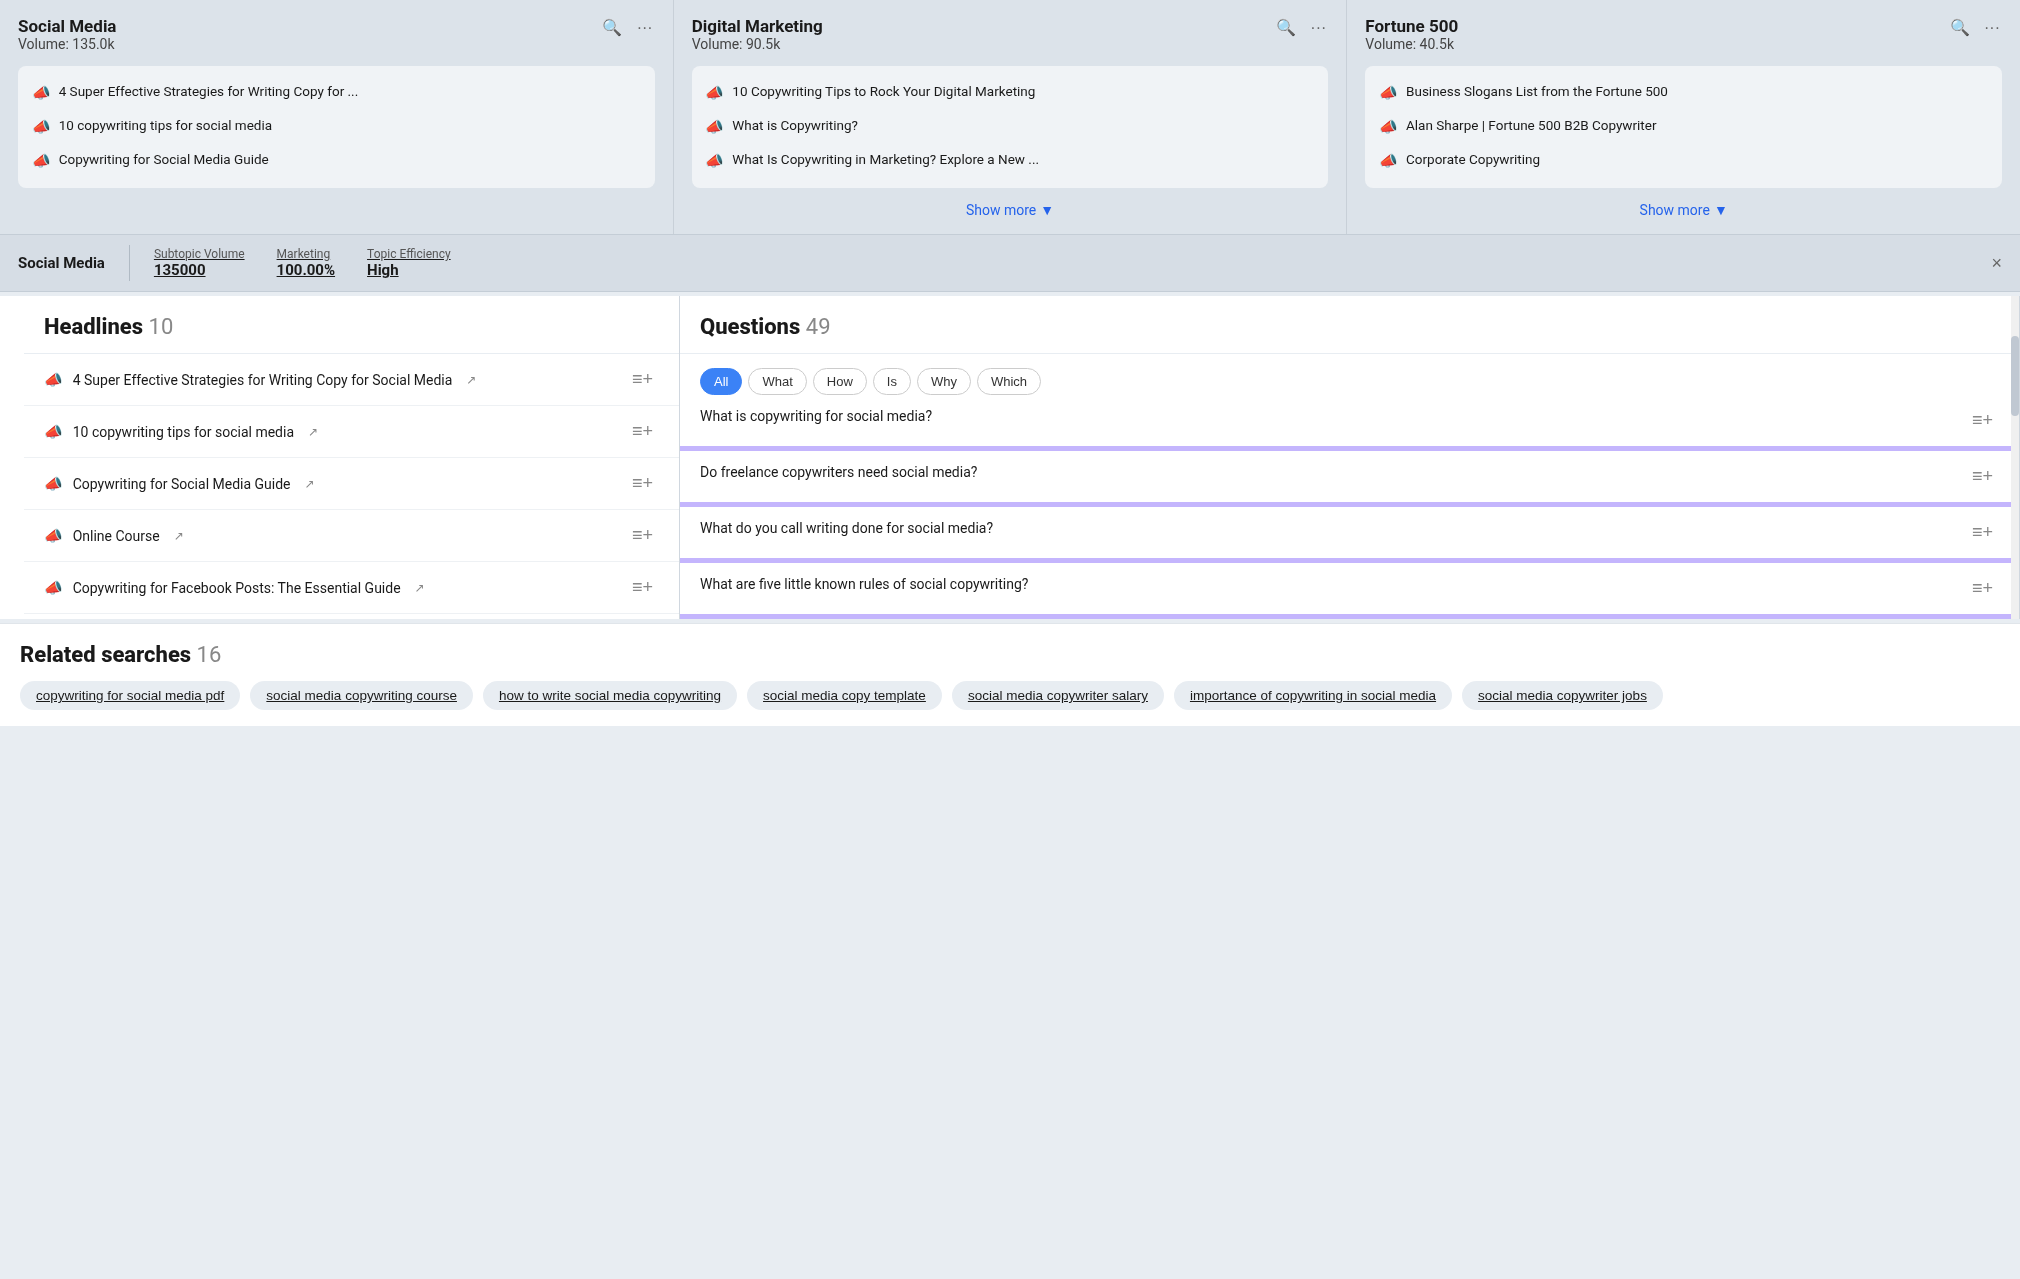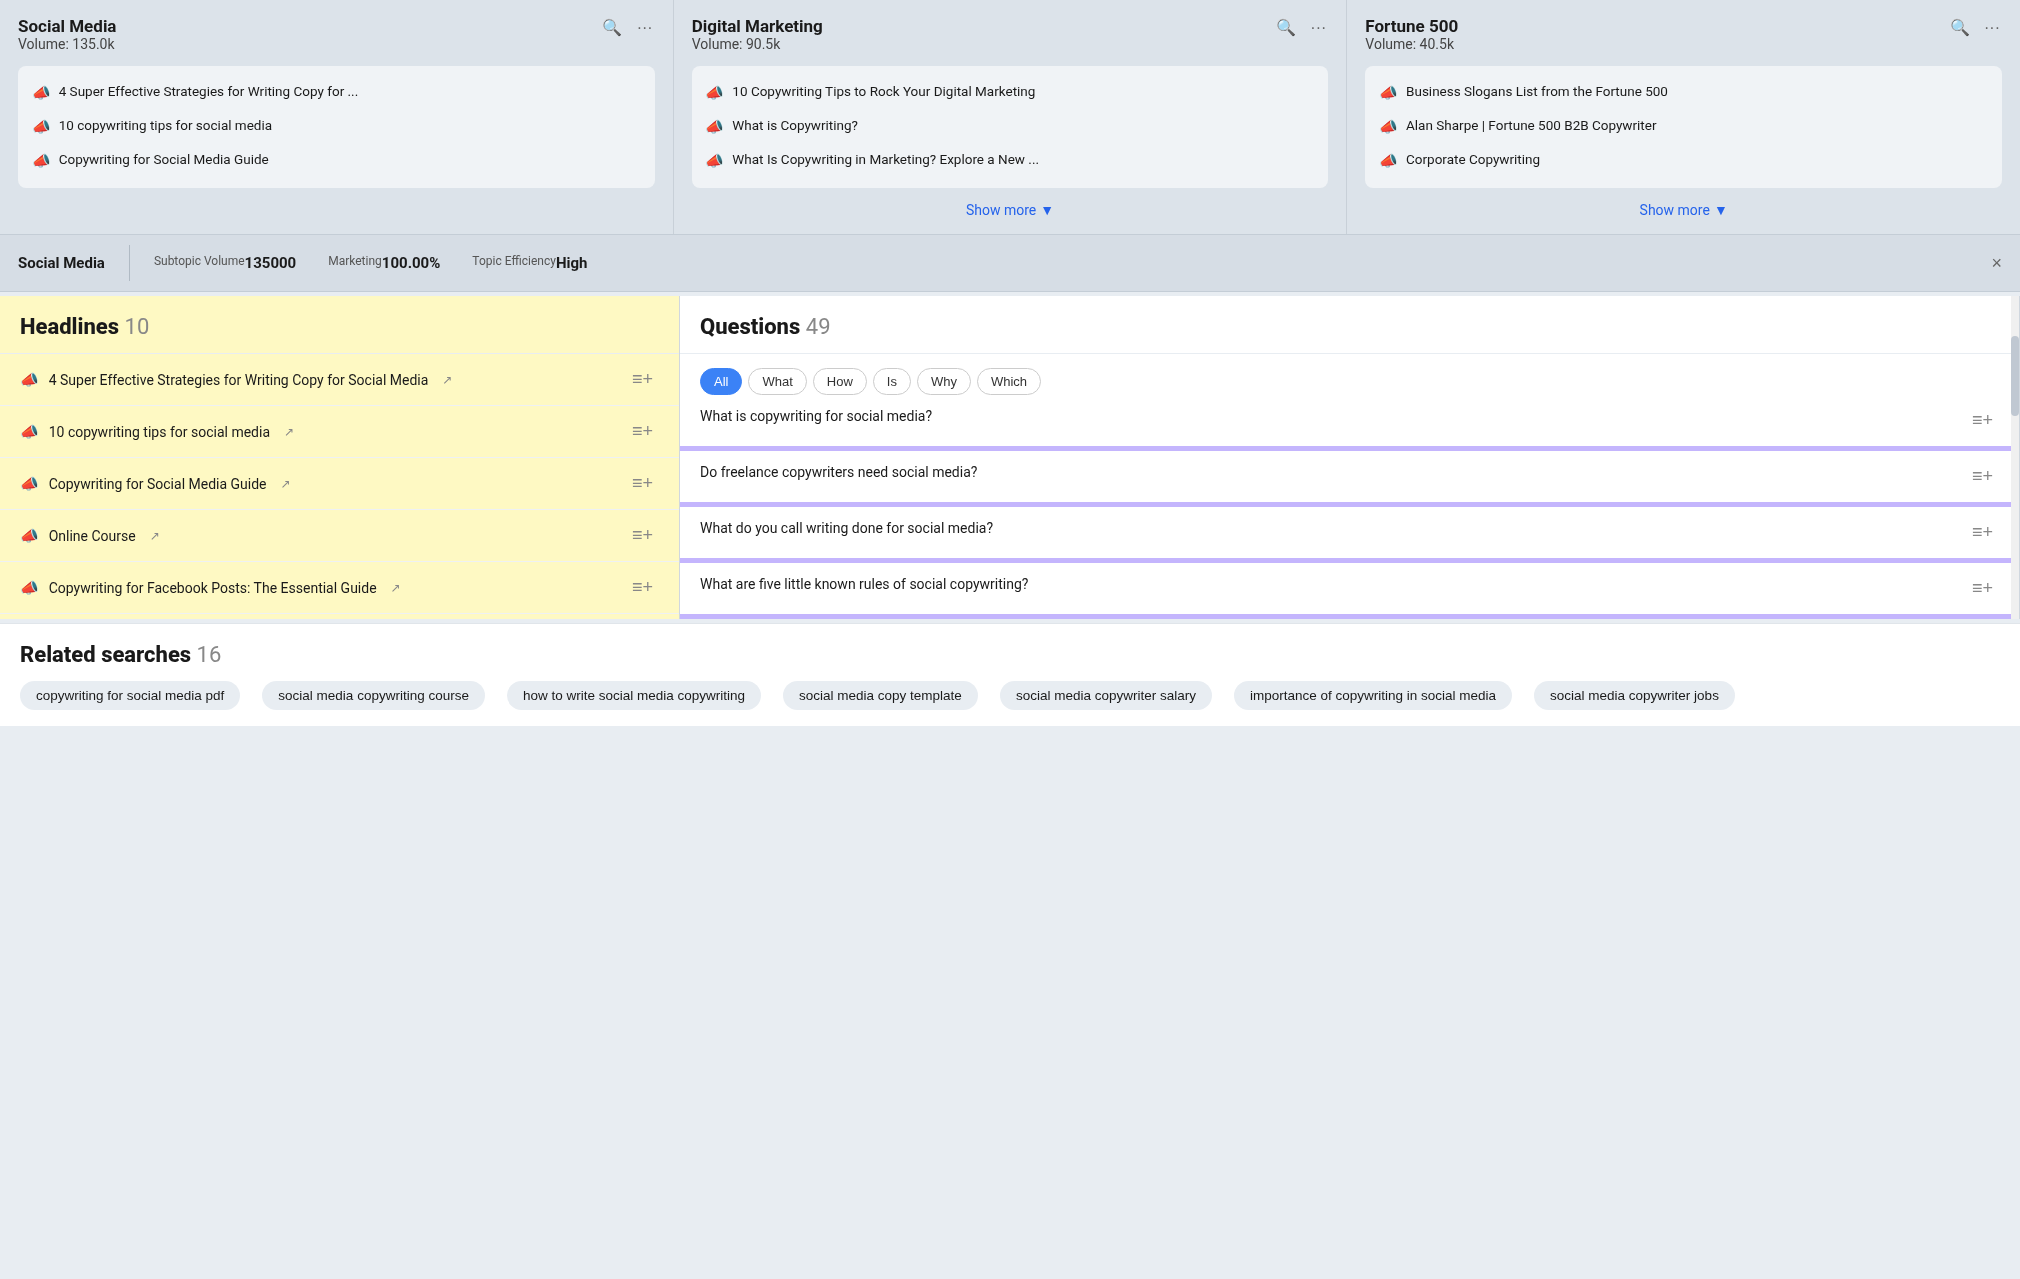--- a/index.html
+++ b/index.html
@@ -122,23 +122,24 @@
     .topic-info-divider {
       width: 1px;
       height: 36px;
       background: #b0bac4;
       margin-right: 24px;
       flex-shrink: 0;
     }
 
     .topic-info-stat {
       display: flex;
-      flex-direction: row;
+      flex-direction: column;
       margin-right: 32px;
       flex-shrink: 0;
+      text-decoration: underline;
     }
 
     .stat-label {
       font-size: 12px;
       color: #555;
     }
 
     .stat-value {
       font-size: 15px;
       font-weight: 700;
@@ -150,22 +151,23 @@
       background: none;
       border: none;
       cursor: pointer;
       color: #666;
       font-size: 18px;
     }
 
     
     .headlines-section {
       flex: 0 0 680px;
-      background: #fef9c3;
+      background: #ffffff;
       border-right: 1px solid #d0d7df;
+      padding-left: 24px;
     }
 
     .section-header {
       padding: 18px 20px 14px;
       border-bottom: 1px solid #e8edf2;
     }
 
     .section-title {
       font-size: 22px;
       font-weight: 800;
@@ -289,21 +291,22 @@
     }
 
     .related-count {
       font-weight: 400;
       color: #888;
     }
 
     .related-tags {
       display: flex;
       flex-wrap: wrap;
-      gap: 22px;
+      gap: 10px;
+      text-decoration: underline;
     }
 
     .related-tag {
       background: #e8edf2;
       border-radius: 20px;
       padding: 7px 16px;
       font-size: 13.5px;
       color: #1a1a1a;
       cursor: pointer;
       border: none;

